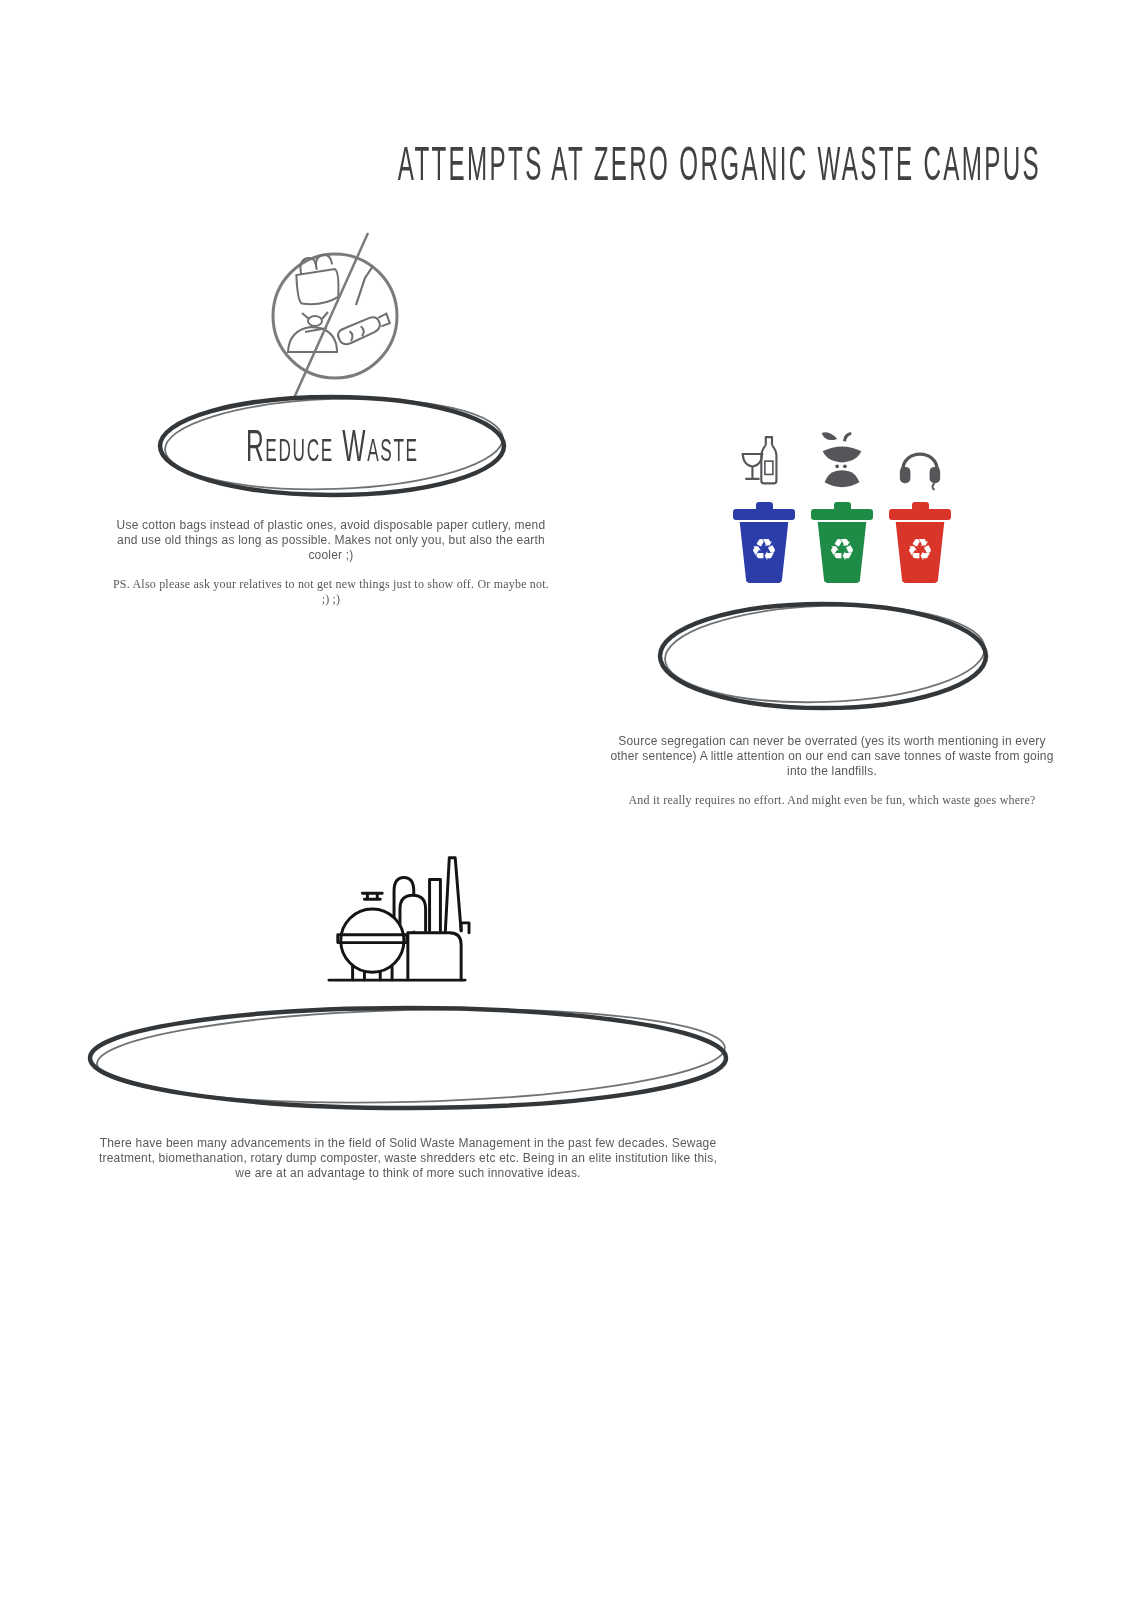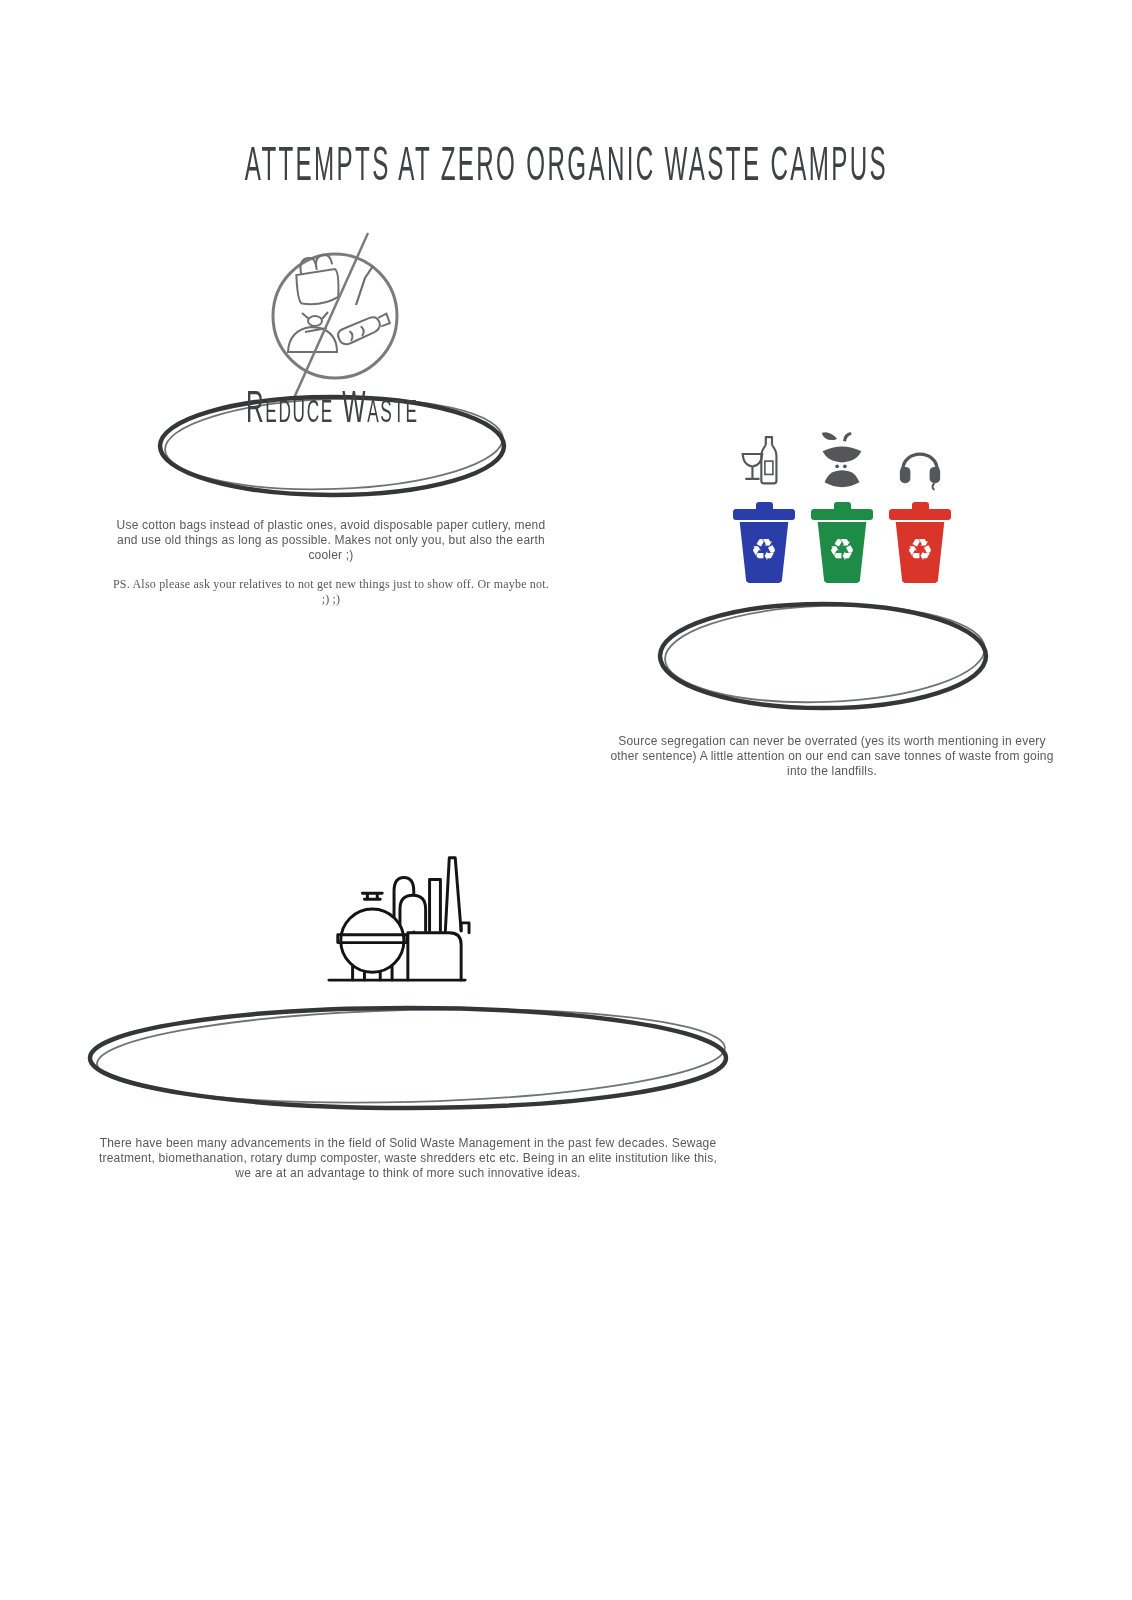--- a/index.html
+++ b/index.html
@@ -10,26 +10,26 @@
   .abs{position:absolute;}
 
   
   .hand{
     display:inline-block;
     font-variant:small-caps;
     color:#3f4142;
     white-space:nowrap;
     transform-origin:center center;
   }
-  .page-title{top:146px;left:0;width:1132px;text-align:center;}
+  .page-title{top:146px;left:0;width:1132px;text-align:right;}
   .page-title .hand{font-size:31px;letter-spacing:3px;transform:scale(0.78,1.55);}
   .oval-heading .hand{letter-spacing:2px;transform:scale(0.82,1.45);}
 
   
-  .oval{display:flex;align-items:flex-start;justify-content:center;}
+  .oval{display:flex;align-items:center;justify-content:center;}
   .oval svg{position:absolute;inset:0;width:100%;height:100%;}
   .oval .label-wrap{position:relative;z-index:2;}
 
   
   .para{
     color:#58595b;font-size:12px;line-height:1.27;text-align:center;
     letter-spacing:0.2px;
   }
   .para + .para{margin-top:13px;font-family:Liberation Serif, serif;}
   .prewrap{white-space:pre-line;}
@@ -164,20 +164,21 @@
 
 <div class="abs oval" style="left:652px;top:596px;width:342px;height:120px;">
   <svg viewBox="0 0 342 120">
     <ellipse cx="171" cy="60" rx="163" ry="52" stroke="#33373a" stroke-width="4.5" fill="none"></ellipse>
     <ellipse cx="173" cy="58" rx="160" ry="48" stroke="#33373a" stroke-width="1.8" fill="none" opacity="0.7" transform="rotate(-2 171 60)"></ellipse>
   </svg>
 </div>
 
 <div class="abs" style="left:610px;top:734px;width:444px;">
   <div class="para">Source segregation can never be overrated (yes its worth mentioning in every other sentence) A little attention on our end can save tonnes of waste from going into the landfills.</div>
+  <div class="para">And it really requires no effort. And might even be fun, which waste goes where?</div>
 </div>
 
 <div class="abs" style="left:322px;top:840px;width:150px;height:148px;">
   <svg width="150" height="148" viewBox="0 0 150 150" fill="none" stroke="#141414" stroke-width="3" stroke-linejoin="round" stroke-linecap="round">
 
     <path d="M72 92 V52 Q72 38 82 38 Q92 38 92 52 V92" fill="#ffffff"></path>
     <path d="M78 92 V70 Q78 56 91 56 Q104 56 104 70 V92" fill="#ffffff"></path>
     <path d="M108 92 V40 H119 V92" fill="#ffffff"></path>
     <path d="M124 92 L128 18 H134 L140 92" fill="#ffffff"></path>
 

